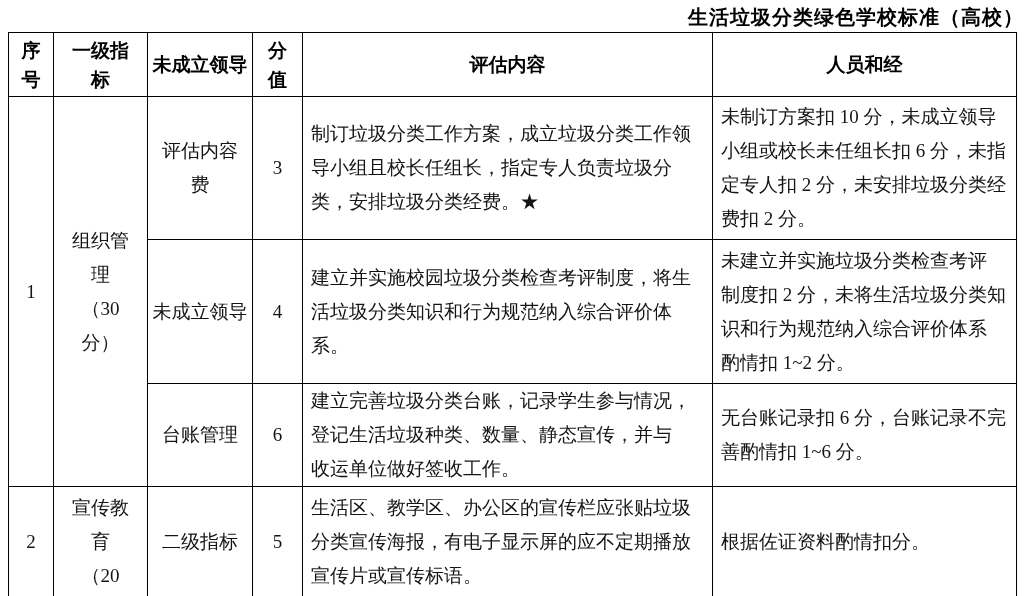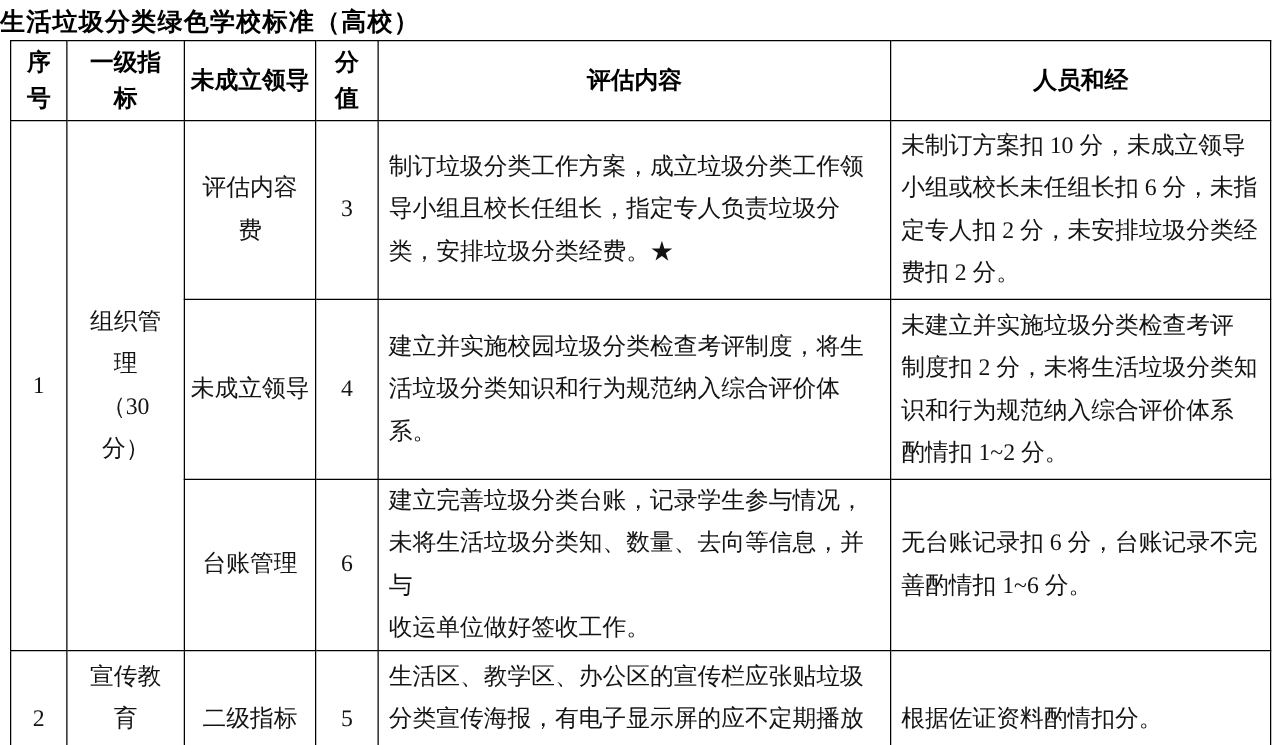--- a/index.html
+++ b/index.html
@@ -13,21 +13,21 @@
     width: 1024px;
     height: 596px;
     background: #ffffff;
     overflow: hidden;
   }
   .doc-title {
     position: absolute;
     top: 4px;
     left: 0;
     width: 1024px;
-    text-align: left;
+    text-align: right;
     font-size: 20px;
     font-weight: bold;
     letter-spacing: 1px;
     color: #000000;
   }
   table.standards {
     position: absolute;
     left: 8px;
     top: 32px;
     width: 1008px;
@@ -113,30 +113,30 @@
 系。</td>
         <td class="textcell">未建立并实施垃圾分类检查考评
 制度扣 2 分，未将生活垃圾分类知
 识和行为规范纳入综合评价体系
 酌情扣 1~2 分。</td>
       </tr>
       <tr class="row3">
         <td class="center">台账管理</td>
         <td class="center">6</td>
         <td class="textcell">建立完善垃圾分类台账，记录学生参与情况，
-未将生活垃圾分类知、数量、去向等信息，并与
+登记生活垃圾种类、数量、静态宣传，并与
 收运单位做好签收工作。</td>
         <td class="textcell">无台账记录扣 6 分，台账记录不完
 善酌情扣 1~6 分。</td>
       </tr>
       <tr class="row4">
         <td class="center">2</td>
         <td class="center">宣传教
 育
-（30</td>
+（20</td>
         <td class="center">二级指标</td>
         <td class="center">5</td>
         <td class="textcell">生活区、教学区、办公区的宣传栏应张贴垃圾
 分类宣传海报，有电子显示屏的应不定期播放
 宣传片或宣传标语。</td>
         <td class="textcell">根据佐证资料酌情扣分。</td>
       </tr>
     </tbody>
   </table>
 

